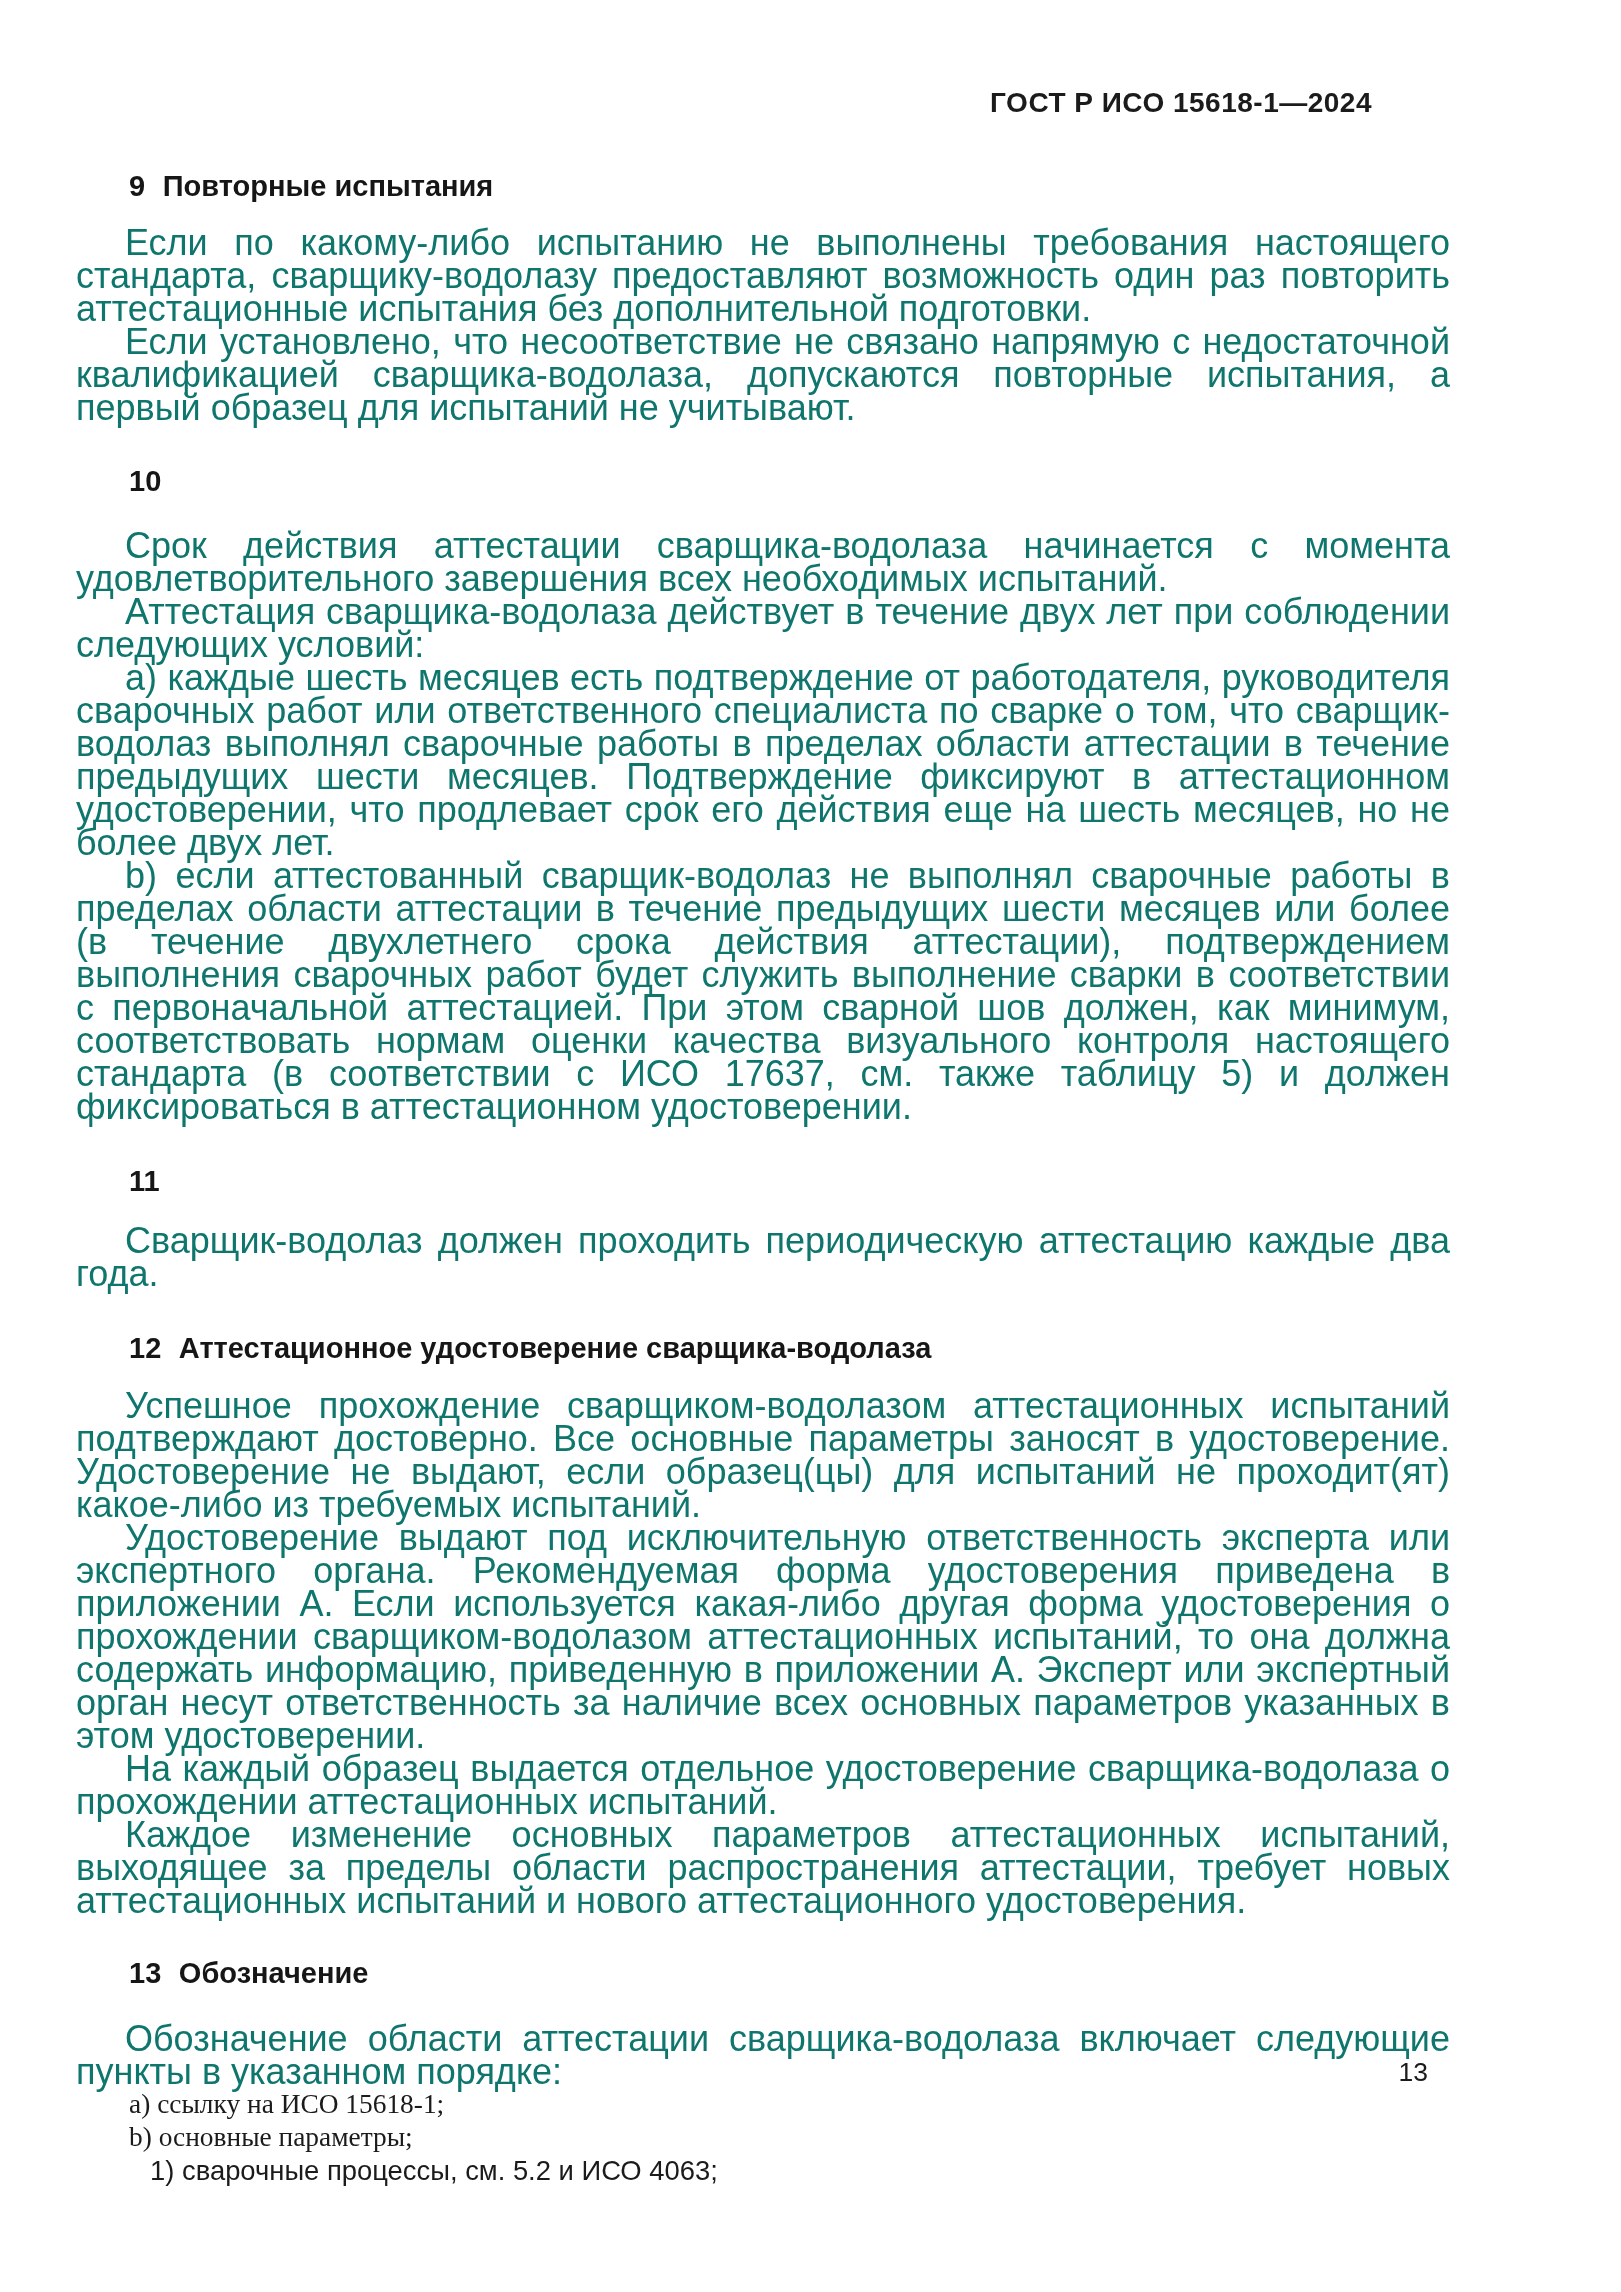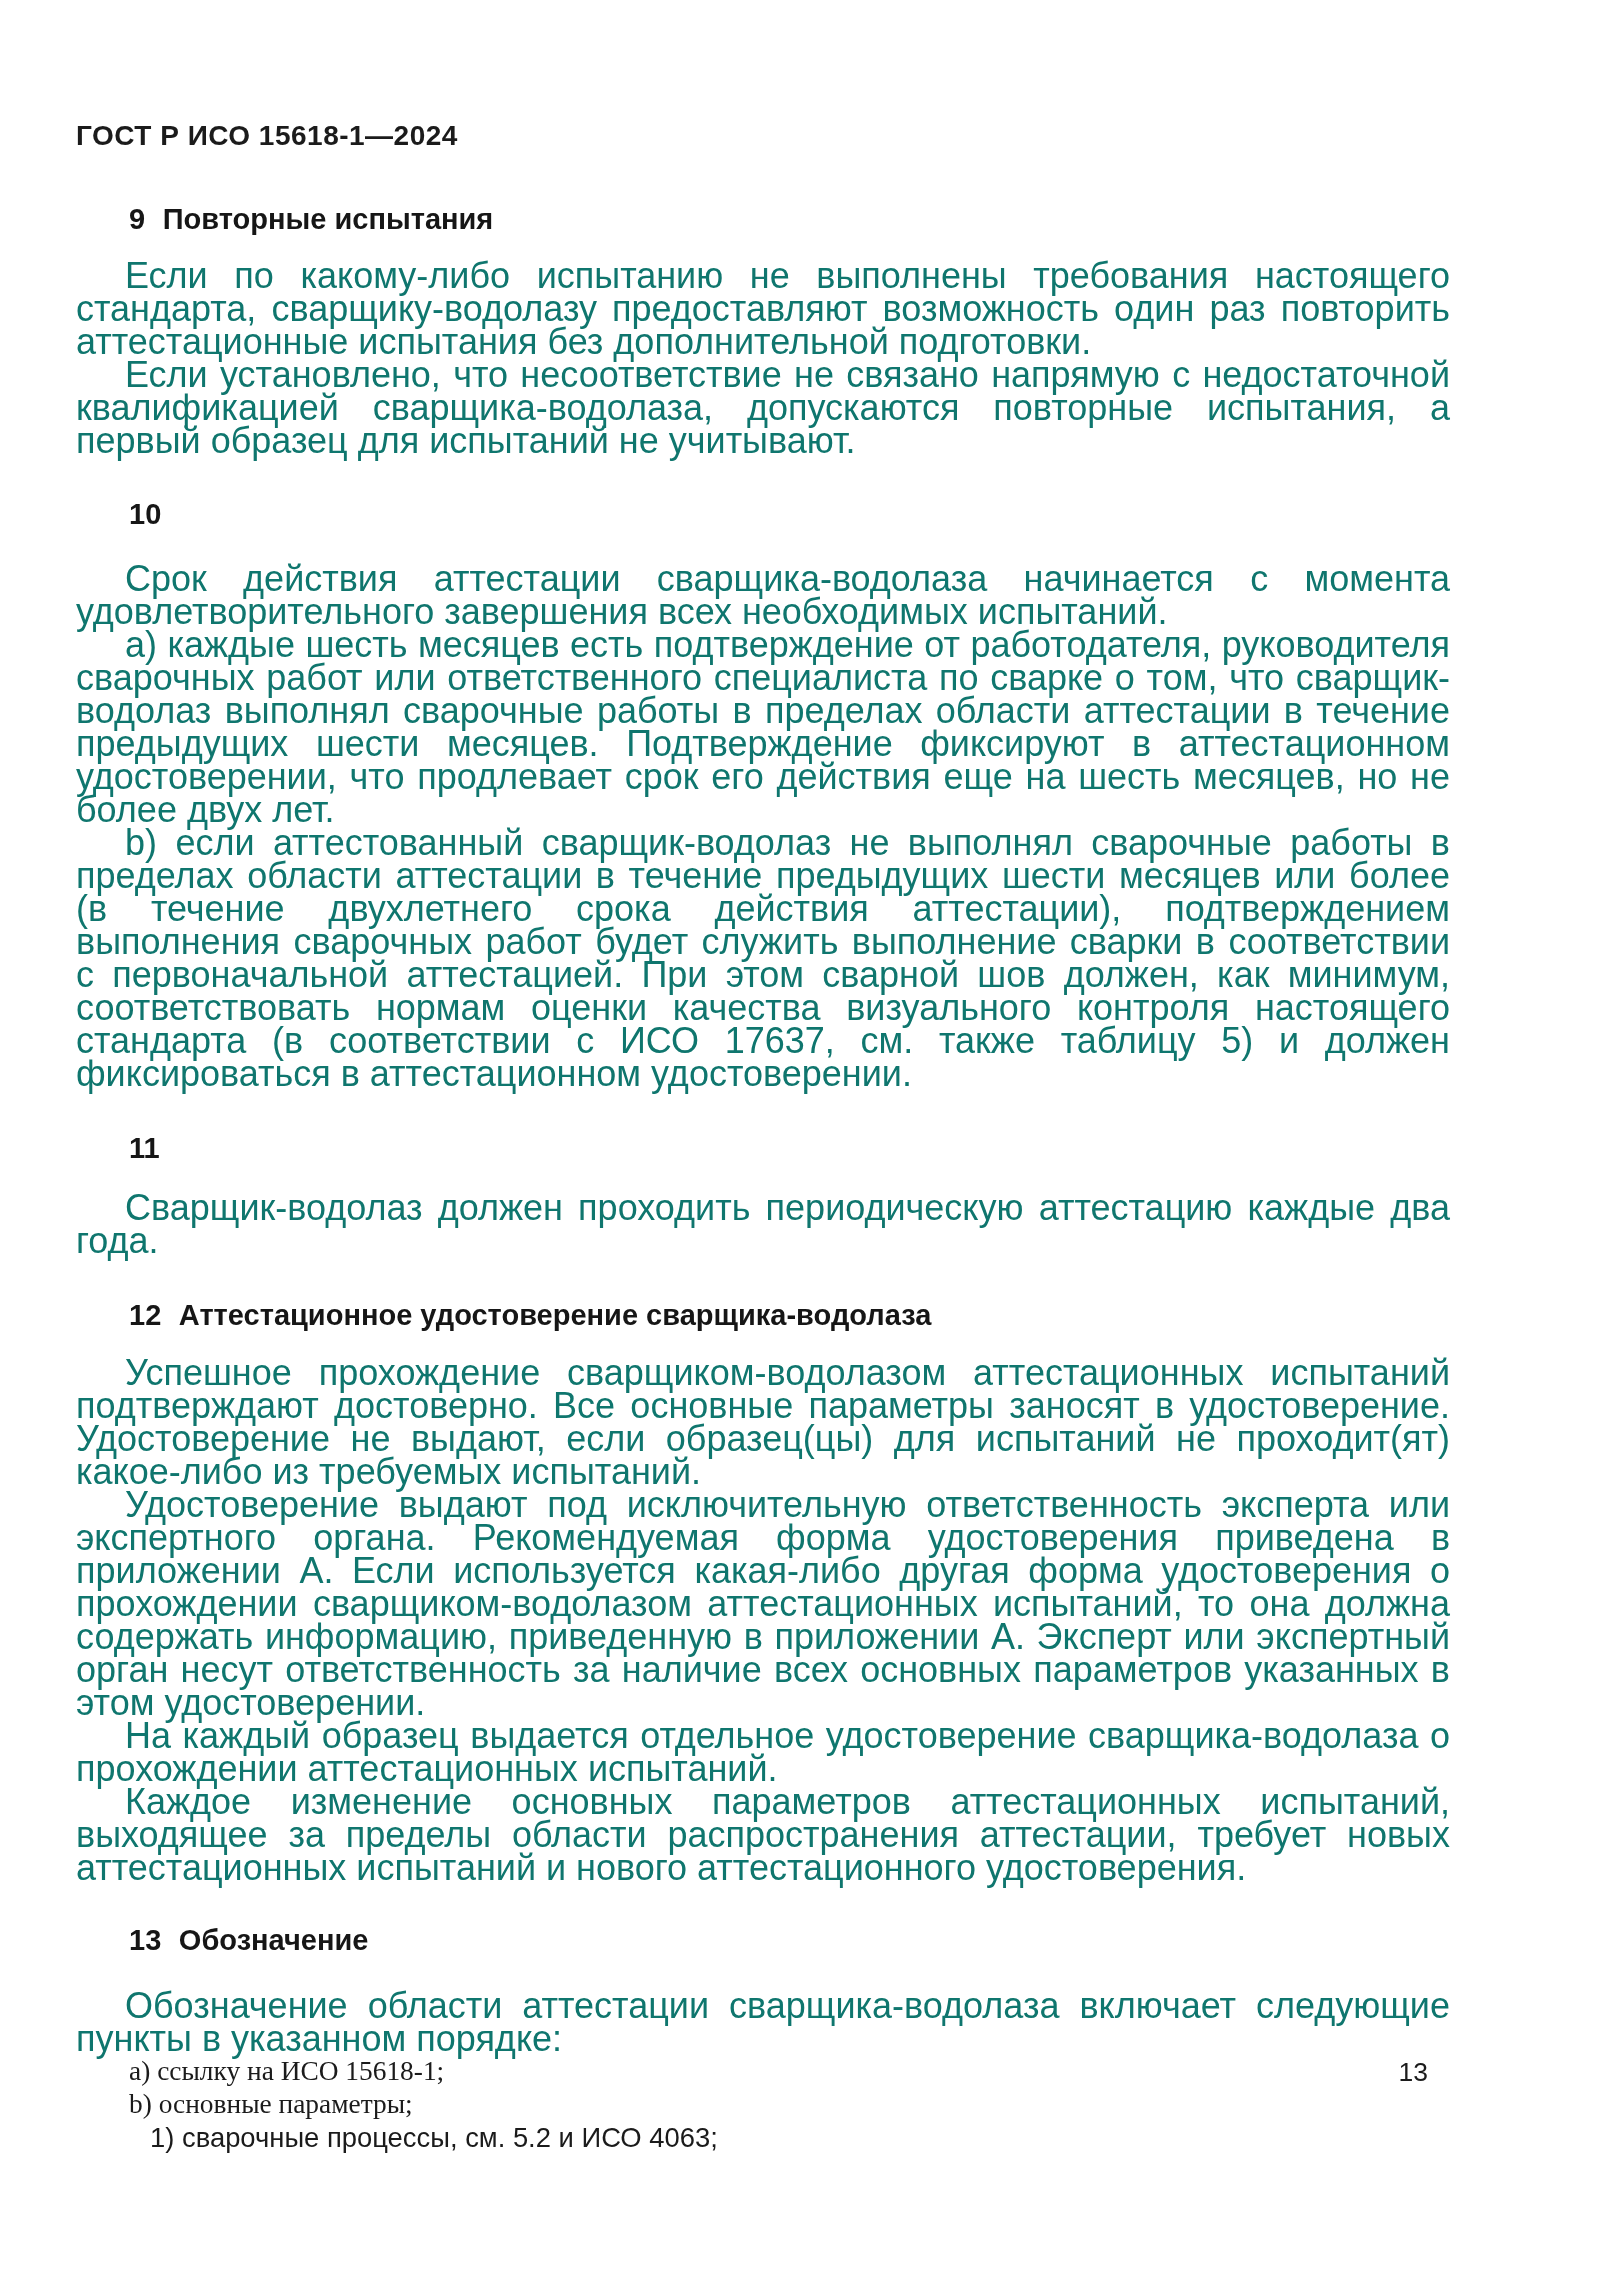--- a/index.html
+++ b/index.html
@@ -13,22 +13,23 @@
     color:#1b1b1b;
     overflow:hidden;
   }
   .content {
     position:absolute;
     left:76px;
     top:0;
     width:1374px;
   }
   .running-header {
-    margin-top:119px;
+    margin-top:86px;
     padding-right:78px;
+    text-align:right;
     font-weight:bold;
     font-size:28px;
     line-height:33px;
     letter-spacing:0.5px;
   }
   .sec-heading {
     display:flex;
     gap:17.6px;
     margin-left:53px;
     font-weight:bold;
@@ -79,20 +80,21 @@
       </h2>
       <p class="para">Если по какому-либо испытанию не выполнены требования настоящего стандарта, сварщику-водолазу предоставляют возможность один раз повторить аттестационные испытания без дополнительной подготовки.</p>
       <p class="para">Если установлено, что несоответствие не связано напрямую с недостаточной квалификацией сварщика-водолаза, допускаются повторные испытания, а первый образец для испытаний не учитывают.</p>
     </section>
 
     <section>
       <h2 class="sec-heading h-10">
         <span>10</span>
       </h2>
       <p class="para">Срок действия аттестации сварщика-водолаза начинается с момента удовлетворительного завершения всех необходимых испытаний.</p>
+      <p class="para">Аттестация сварщика-водолаза действует в течение двух лет при соблюдении следующих условий:</p>
       <p class="para">a) каждые шесть месяцев есть подтверждение от работодателя, руководителя сварочных работ или ответственного специалиста по сварке о том, что сварщик-водолаз выполнял сварочные работы в пределах области аттестации в течение предыдущих шести месяцев. Подтверждение фиксируют в аттестационном удостоверении, что продлевает срок его действия еще на шесть месяцев, но не более двух лет.</p>
       <p class="para">b) если аттестованный сварщик-водолаз не выполнял сварочные работы в пределах области аттестации в течение предыдущих шести месяцев или более (в течение двухлетнего срока действия аттестации), подтверждением выполнения сварочных работ будет служить выполнение сварки в соответствии с первоначальной аттестацией. При этом сварной шов должен, как минимум, соответствовать нормам оценки качества визуального контроля настоящего стандарта (в соответствии с ИСО 17637, см. также таблицу 5) и должен фиксироваться в аттестационном удостоверении.</p>
     </section>
 
     <section>
       <h2 class="sec-heading h-11">
         <span>11</span>
       </h2>
       <p class="para">Сварщик-водолаз должен проходить периодическую аттестацию каждые два года.</p>
     </section>

